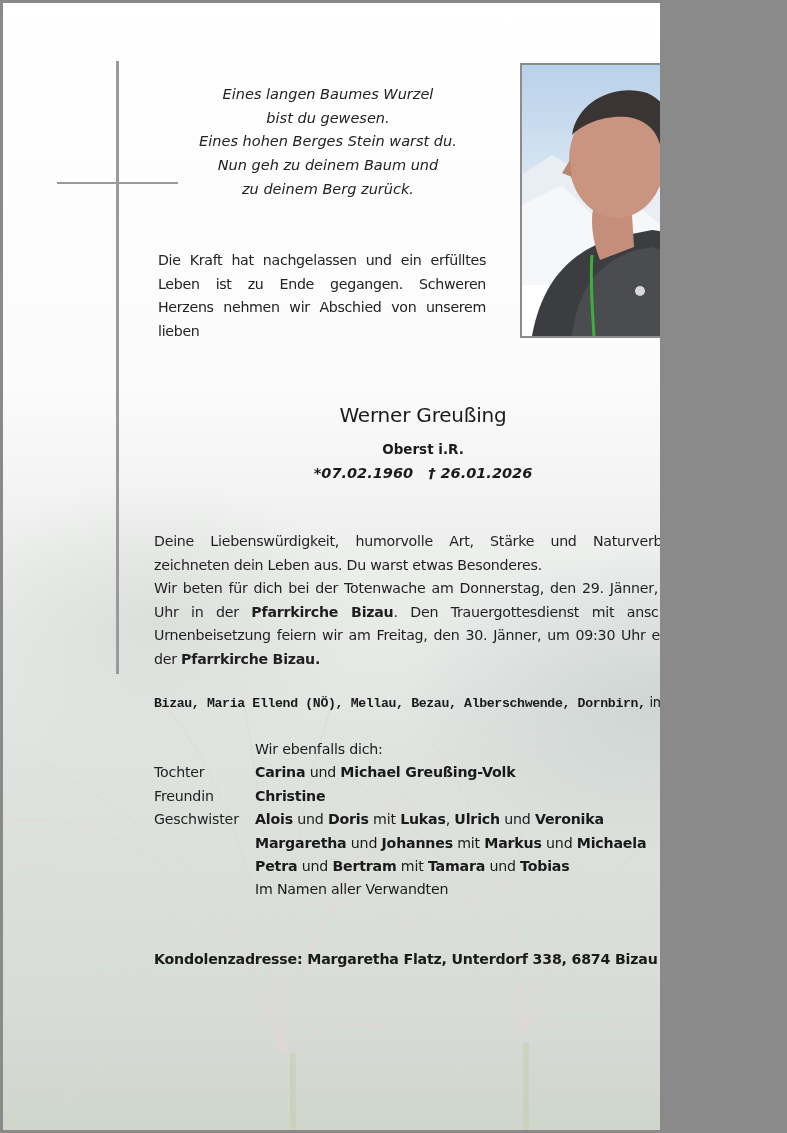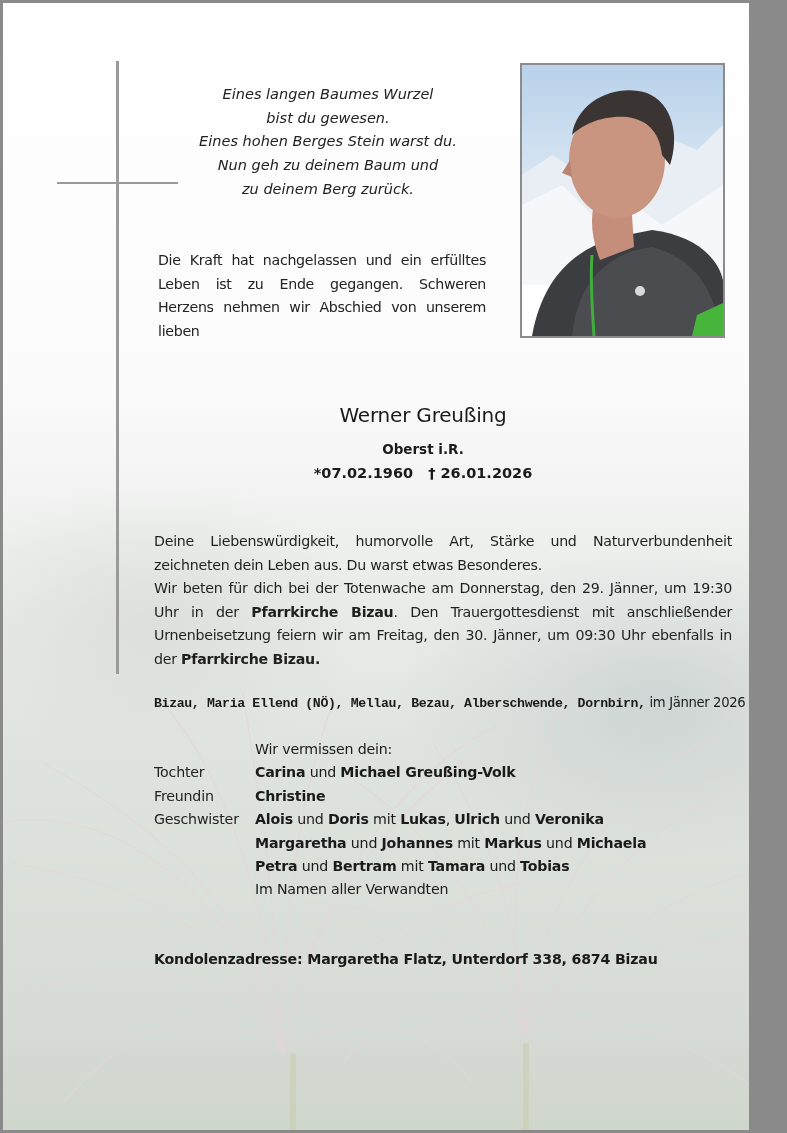--- a/index.html
+++ b/index.html
@@ -5,21 +5,21 @@
     html, body { margin: 0; padding: 0; }
     body {
       width: 787px; height: 1133px;
       background: #8a8a8a;
       font-family: "DejaVu Sans", "Liberation Sans", sans-serif;
       color: #1a1a1a;
       overflow: hidden;
     }
     .card {
       position: absolute; left: 3px; top: 3px;
-      width: 746px; height: 1127px;
+      width: 657px; height: 1127px;
       overflow: hidden;
       background: #14b8a6;
     }
     .bg-fade {
       position: absolute; inset: 0;
       background:
         radial-gradient(ellipse 300px 200px at 150px 620px, rgba(210,214,210,0.55), rgba(255,255,255,0) 70%),
         radial-gradient(ellipse 360px 220px at 650px 700px, rgba(190,200,200,0.55), rgba(255,255,255,0) 70%),
         linear-gradient(to bottom, #ffffff 0px, #fbfbfb 380px, #eceeec 560px, #dfe3df 760px, #d7dcd7 1000px, #cfd6cc 1127px);
     }
@@ -38,21 +38,21 @@
       letter-spacing: -0.3px; color: #222;
     }
     .photo {
       position: absolute; left: 517px; top: 60px; width: 201px; height: 271px;
       border: 2px solid #8c8c8c; overflow: hidden;
       background: linear-gradient(to bottom, #b9d1ea 0%, #d2e2f1 35%, #eaf1f8 55%, #ffffff 70%);
     }
     .name-block { position: absolute; left: 270px; top: 392px; width: 300px; text-align: center; }
     .name { font-size: 20px; line-height: 40px; font-weight: normal; color: #1a1a1a; letter-spacing: -0.2px; white-space: nowrap; }
     .title { font-size: 13.5px; font-weight: bold; margin-top: 4px; line-height: 20px; }
-    .dates { font-size: 14.5px; font-weight: bold; line-height: 22px; margin-top: 3px; white-space: pre; }
+    .dates { font-size: 14.5px; font-weight: bold; line-height: 22px; margin-top: 3px; white-space: pre; font-style: italic; }
     .body-text {
       position: absolute; left: 151px; top: 527px; width: 578px;
       font-size: 14.2px; line-height: 23.6px; text-align: justify; letter-spacing: -0.25px; color: #1f1f1f;
     }
     .body-text p { margin: 0; }
     .body-text .last { text-align-last: left; }
     .places { position: absolute; left: 151px; top: 689px; width: 600px; font-size: 13.2px; line-height: 22px; letter-spacing: -0.35px; white-space: nowrap; }
     .places b { font-weight: bold; font-family: Liberation Mono, monospace; }
     .family { position: absolute; left: 151px; top: 735px; width: 600px; font-size: 14.2px; line-height: 23.4px; letter-spacing: -0.2px; }
     .fam-row { display: flex; white-space: nowrap; }
@@ -136,21 +136,21 @@
   <div class="body-text">
     <p>Deine Liebenswürdigkeit, humorvolle Art, Stärke und Naturverbundenheit zeichneten dein Leben aus. Du warst etwas Besonderes.</p>
     <p class="last"><span>Wir beten für dich bei der Totenwache am Donnerstag, den 29. Jänner, um 19:30 Uhr in der </span><b>Pfarrkirche Bizau</b><span>. Den Trauergottesdienst mit anschließender Urnenbeisetzung feiern wir am Freitag, den 30. Jänner, um 09:30 Uhr ebenfalls in der </span><b>Pfarrkirche Bizau.</b></p>
   </div>
 
   <div class="places"><b>Bizau, Maria Ellend (NÖ), Mellau, Bezau, Alberschwende, Dornbirn,</b><span> im Jänner 2026</span></div>
 
   <div class="family">
     <div class="fam-row">
       <span class="fam-label"></span>
-      <span class="fam-val">Wir vermissen dein:</span>
+      <span class="fam-val">Wir ebenfalls dich:</span>
     </div>
     <div id="fam-rows">
         <div class="fam-row">
           <span class="fam-label">Tochter</span>
           <span class="fam-val"><b>Carina</b><span> und </span><b>Michael Greußing-Volk</b></span>
         </div>
         <div class="fam-row">
           <span class="fam-label">Freundin</span>
           <span class="fam-val"><b>Christine</b></span>
         </div>

